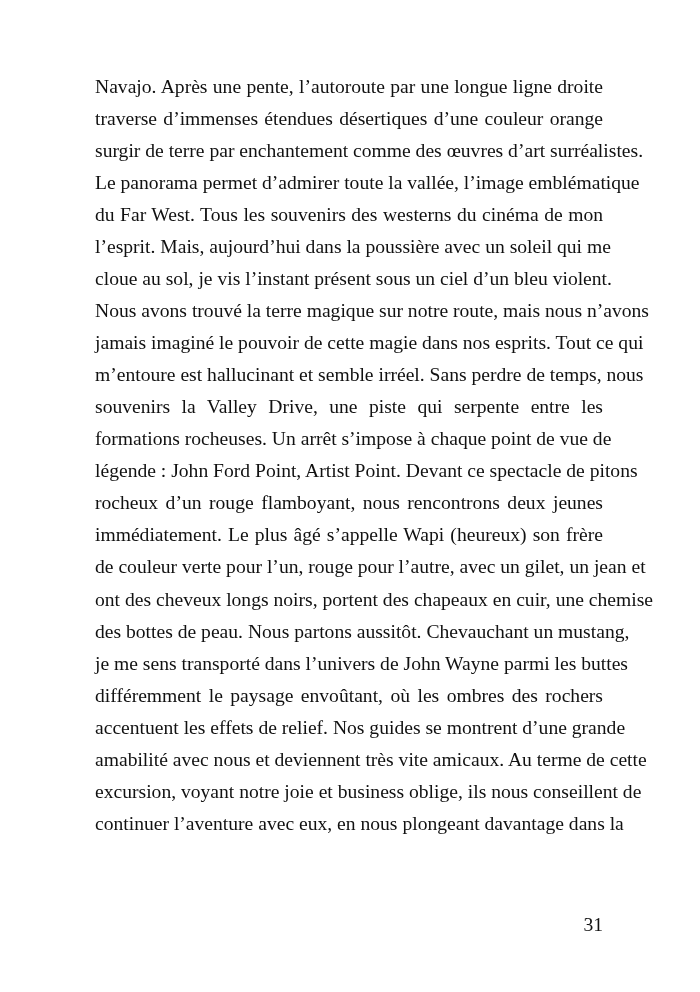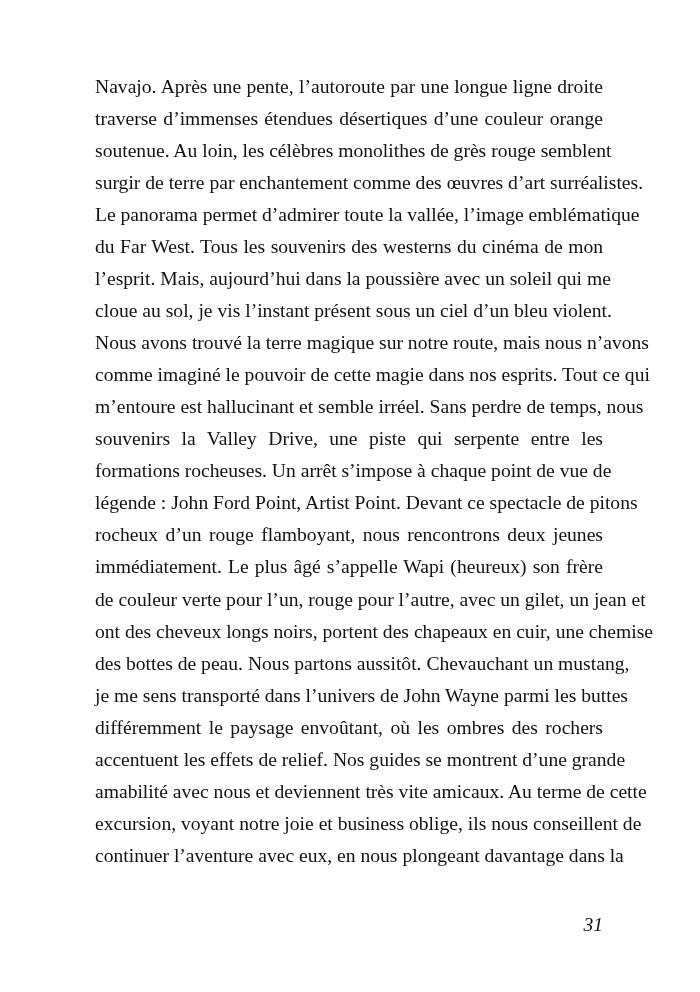--- a/index.html
+++ b/index.html
@@ -36,38 +36,36 @@
       white-space: nowrap;
       text-align: justify;
       text-align-last: justify;
     }
     .page-number {
       position: absolute;
       right: 97px;
       top: 913px;
       font-size: 19.6px;
       line-height: 24px;
-      font-style: italic;
     }
   </style>
 </head>
 <body>
 
 <div class="page">
   <div class="text-block" id="text-block">
       <span class="line">Navajo. Après une pente, l’autoroute par une longue ligne droite</span>
       <span class="line">traverse d’immenses étendues désertiques d’une couleur orange</span>
-      <span class="line">soutenue. Au loin, les célèbres monolithes de grès rouge semblent</span>
       <span class="line">surgir de terre par enchantement comme des œuvres d’art surréalistes.</span>
       <span class="line">Le panorama permet d’admirer toute la vallée, l’image emblématique</span>
       <span class="line">du Far West. Tous les souvenirs des westerns du cinéma de mon</span>
       <span class="line">l’esprit. Mais, aujourd’hui dans la poussière avec un soleil qui me</span>
       <span class="line">cloue au sol, je vis l’instant présent sous un ciel d’un bleu violent.</span>
       <span class="line">Nous avons trouvé la terre magique sur notre route, mais nous n’avons</span>
-      <span class="line">comme imaginé le pouvoir de cette magie dans nos esprits. Tout ce qui</span>
+      <span class="line">jamais imaginé le pouvoir de cette magie dans nos esprits. Tout ce qui</span>
       <span class="line">m’entoure est hallucinant et semble irréel. Sans perdre de temps, nous</span>
       <span class="line">souvenirs la Valley Drive, une piste qui serpente entre les</span>
       <span class="line">formations rocheuses. Un arrêt s’impose à chaque point de vue de</span>
       <span class="line">légende : John Ford Point, Artist Point. Devant ce spectacle de pitons</span>
       <span class="line">rocheux d’un rouge flamboyant, nous rencontrons deux jeunes</span>
       <span class="line">immédiatement. Le plus âgé s’appelle Wapi (heureux) son frère</span>
       <span class="line">de couleur verte pour l’un, rouge pour l’autre, avec un gilet, un jean et</span>
       <span class="line">ont des cheveux longs noirs, portent des chapeaux en cuir, une chemise</span>
       <span class="line">des bottes de peau. Nous partons aussitôt. Chevauchant un mustang,</span>
       <span class="line">je me sens transporté dans l’univers de John Wayne parmi les buttes</span>

